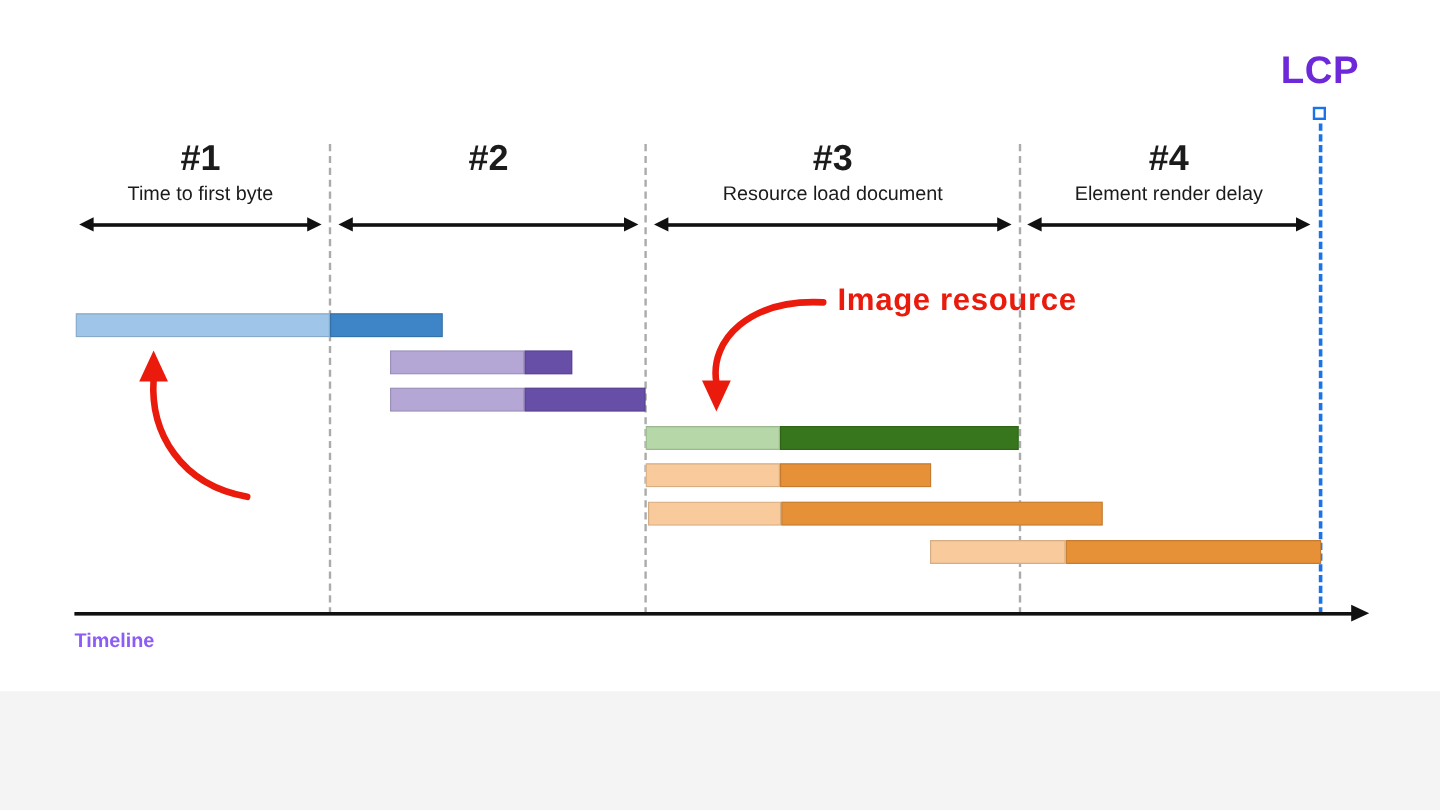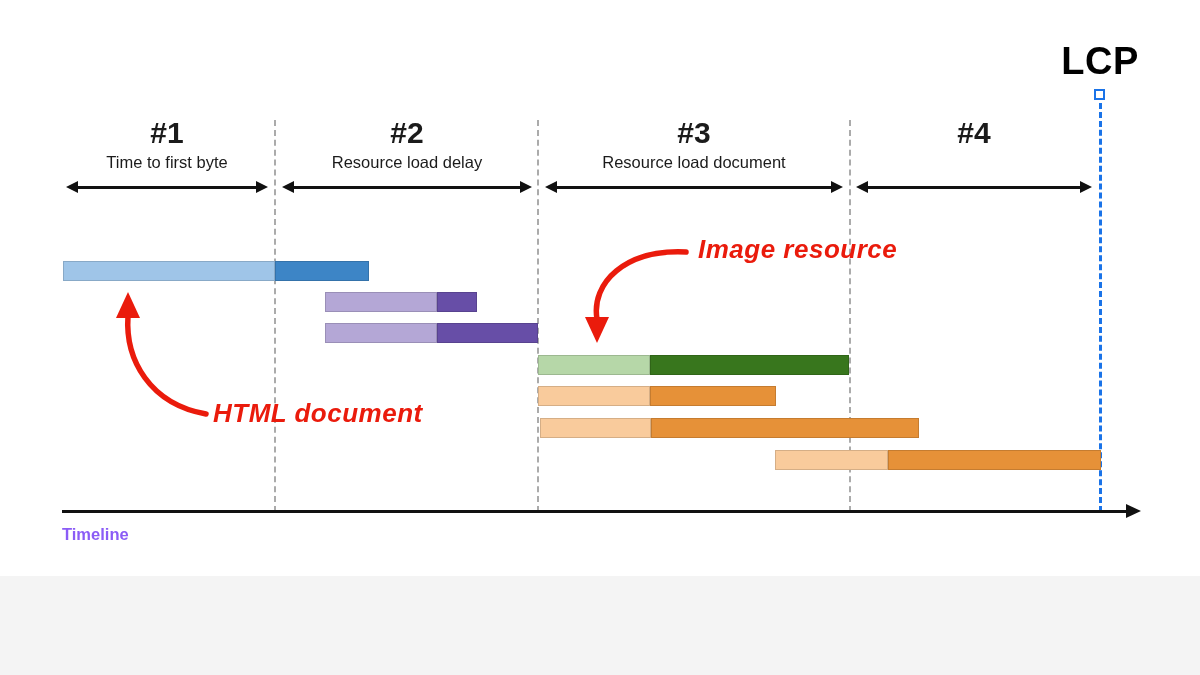--- a/index.html
+++ b/index.html
@@ -14,25 +14,25 @@
   .range-line{position:absolute;top:70px;left:11px;right:11px;height:2.5px;background:var(--axis);}
   .ah{position:absolute;width:0;height:0;top:-5px;}
   .ah-l{left:-11px;border-top:6px solid transparent;border-bottom:6px solid transparent;border-right:12px solid var(--axis);}
   .ah-r{right:-11px;border-top:6px solid transparent;border-bottom:6px solid transparent;border-left:12px solid var(--axis);}
   
   .divider{position:absolute;width:0;border-left:2px dashed var(--divider);}
   .lcp-line{position:absolute;width:0;border-left:3px dashed var(--blue);}
   .lcp-marker{position:absolute;width:7px;height:7px;background:#fff;border:2.5px solid var(--blue);}
   
   .lcp-title{position:absolute;left:1040px;top:40px;width:120px;text-align:center;
-    font-size:38px;font-weight:800;letter-spacing:0.5px;color:#000000;}
+    font-size:32px;font-weight:800;letter-spacing:0.5px;color:#6d28d9;}
   
   .seg{position:absolute;box-shadow:inset 0 0 0 1px rgba(0,0,0,0.14);}
   
-  .annotation{position:absolute;font-style:italic;font-weight:700;font-size:26px;
+  .annotation{position:absolute;font-weight:700;font-size:26px;
     color:var(--red);white-space:nowrap;letter-spacing:0.5px;}
   .red-svg{position:absolute;overflow:visible;}
   .red-svg path{stroke:var(--red);stroke-width:5.5;fill:none;stroke-linecap:round;}
   .red-svg polygon{fill:var(--red);}
   
   .axis-line{position:absolute;left:62px;top:510px;width:1066px;height:2.5px;background:var(--axis);}
   .axis-head{position:absolute;left:1126px;top:504px;width:0;height:0;
     border-top:7px solid transparent;border-bottom:7px solid transparent;border-left:15px solid var(--axis);}
   .axis-label{position:absolute;left:62px;top:525px;font-size:16.5px;font-weight:700;color:#8b5cf6;}
   
@@ -47,36 +47,36 @@
       <div class="section" style="left: 66px; width: 202px;">
         <div class="sec-num">#1</div>
         <div class="sec-label">Time to first byte</div>
         <div class="range-line">
           <div class="ah ah-l"></div>
           <div class="ah ah-r"></div>
         </div>
       </div>
       <div class="section" style="left: 282px; width: 250px;">
         <div class="sec-num">#2</div>
-        <div class="sec-label">Resource load delay</div>
         <div class="range-line">
           <div class="ah ah-l"></div>
           <div class="ah ah-r"></div>
         </div>
       </div>
       <div class="section" style="left: 545px; width: 298px;">
         <div class="sec-num">#3</div>
         <div class="sec-label">Resource load document</div>
         <div class="range-line">
           <div class="ah ah-l"></div>
           <div class="ah ah-r"></div>
         </div>
       </div>
       <div class="section" style="left: 856px; width: 236px;">
         <div class="sec-num">#4</div>
+        <div class="sec-label">Element render delay</div>
         <div class="range-line">
           <div class="ah ah-l"></div>
           <div class="ah ah-r"></div>
         </div>
       </div>
     </div>
 
   <div id="dividers">
       <div class="divider" style="left: 274px; top: 120px; height: 392px;"></div>
       <div class="divider" style="left: 537px; top: 120px; height: 392px;"></div>
@@ -105,21 +105,20 @@
       <div class="seg" style="left: 775px; top: 450px; width: 113px; height: 20px; background: rgb(249, 203, 156);"></div>
       <div class="seg" style="left: 888px; top: 450px; width: 213px; height: 20px; background: rgb(230, 145, 56);"></div>
     </div>
 
   <div class="annotation" style="left:698px;top:234px;">Image resource</div>
   <svg class="red-svg" style="left:575px;top:235px;" width="140" height="120" viewBox="0 0 140 120">
     <path d="M 111 17 C 50 14, 16 48, 22 84"></path>
     <polygon points="10,82 34,82 22,108"></polygon>
   </svg>
 
-  <div class="annotation" style="left:213px;top:398px;">HTML document</div>
   <svg class="red-svg" style="left:110px;top:288px;" width="120" height="140" viewBox="0 0 120 140">
     <path d="M 96 126 C 40 116, 15 72, 18 28"></path>
     <polygon points="6,30 30,30 18,4"></polygon>
   </svg>
 
   <div class="axis-line"></div>
   <div class="axis-head"></div>
   <div class="axis-label">Timeline</div>
 
   <div class="legend-band" id="legend"></div>

